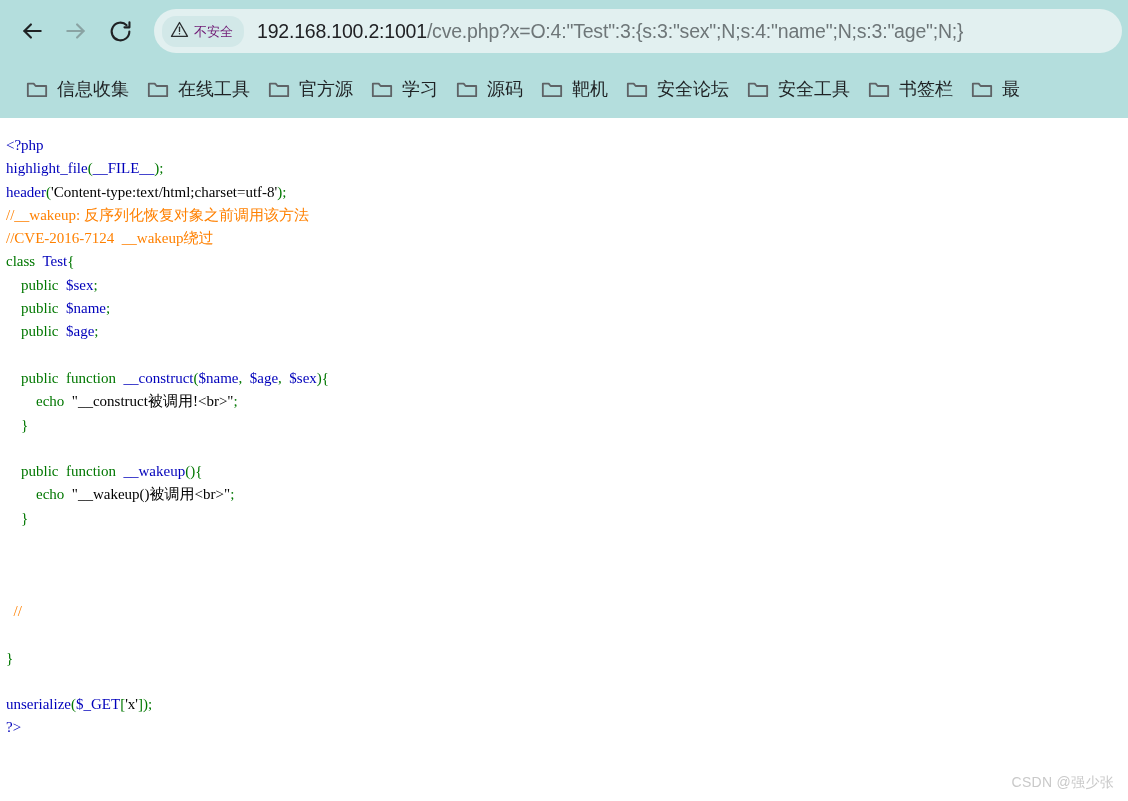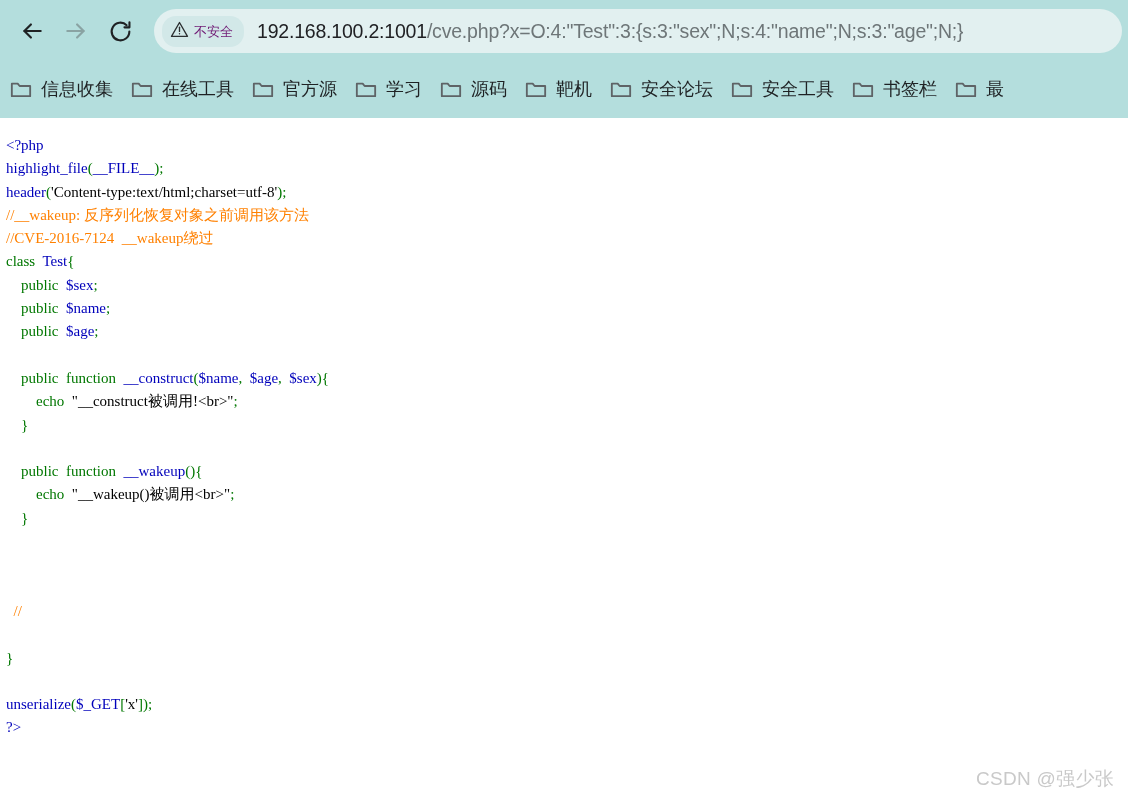--- a/index.html
+++ b/index.html
@@ -85,21 +85,21 @@
     white-space: nowrap;
     letter-spacing: -0.2px;
     overflow: hidden;
   }
   .url-text .url-host { color: #202124; }
 
   
   .bookmarks-row {
     display: flex;
     height: 54px;
-    padding-left: 1px;
+    padding-left: 17px;
     box-sizing: border-box;
     white-space: nowrap;
     overflow: hidden;
   }
   .bookmark {
     display: flex;
     align-items: center;
     gap: 9px;
     padding: 4px 9px;
     border-radius: 5px;
@@ -144,21 +144,21 @@
     font-size: 25px;
     color: #000000;
     margin: 8px 0 0 2px;
     line-height: 1.15;
   }
 
   .watermark {
     position: absolute;
     right: 14px;
     bottom: 9px;
-    font-size: 19px;
+    font-size: 14px;
     color: #c9c9c9;
     font-family: "Liberation Sans", sans-serif;
     letter-spacing: 0.3px;
   }
 </style>
 </head>
 <body>
 
 <div class="browser-chrome">
 

